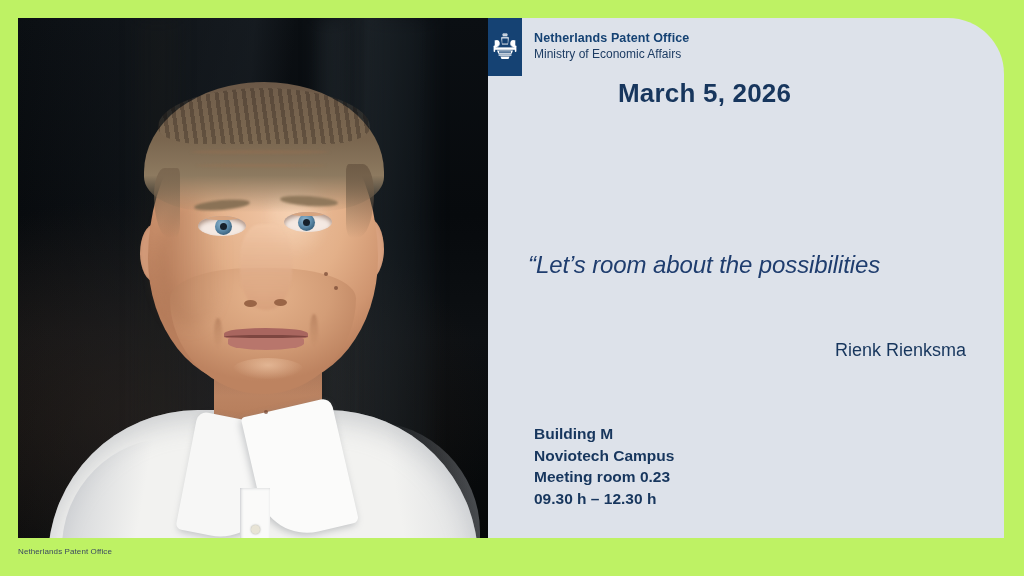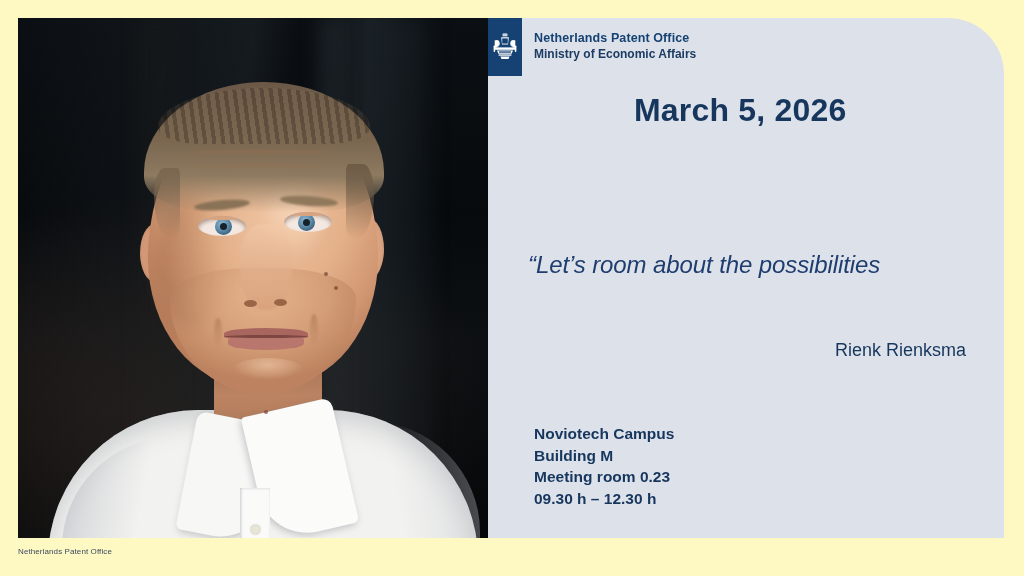--- a/index.html
+++ b/index.html
@@ -1,19 +1,19 @@
 <!DOCTYPE html>
 <html><head>
 <meta charset="utf-8">
 <style>
   html,body{margin:0;padding:0;background:#ffffff;}
   body{width:1024px;height:576px;overflow:hidden;
        font-family:"Liberation Sans", sans-serif;}
 
-  .slide{position:relative;width:1024px;height:576px;background:#fef9c3;}
+  .slide{position:relative;width:1024px;height:576px;background:#bef264;}
 
   
   .panel{
     position:absolute;left:478px;top:18px;width:526px;height:520px;
     background:#dde2ea;
     border-top-right-radius:56px;
   }
 
   
   .photo{
@@ -184,26 +184,26 @@
   .m3{left:246px;top:392px;}
 
   
   .logo-block{
     position:absolute;left:488px;top:18px;width:34px;height:58px;
     background:#154273;
   }
   .coat{position:absolute;left:50%;top:50%;transform:translate(-50%,-50%);}
   .logo-text{position:absolute;left:534px;top:30px;color:#154273;}
   .logo-l1{font-size:12.5px;font-weight:bold;letter-spacing:.1px;line-height:16px;}
-  .logo-l2{font-size:12px;font-weight:700;line-height:16px;color:#1d3c63;}
+  .logo-l2{font-size:12px;font-weight:400;line-height:16px;color:#1d3c63;}
 
   
   .date{
-    position:absolute;left:618px;top:92px;
-    font-size:32px;font-weight:bold;color:#17365d;letter-spacing:.2px;margin-left:16px;
+    position:absolute;left:618px;top:78px;
+    font-size:26px;font-weight:bold;color:#17365d;letter-spacing:.2px;
   }
   .title{
     position:absolute;left:529px;top:124px;width:460px;
     font-size:41px;font-weight:bold;color:#9c7a12;line-height:49px;letter-spacing:-.2px;
   }
   .quote{
     position:absolute;left:528px;top:246px;width:430px;
     font-size:24px;font-style:italic;color:#1f3d6e;line-height:38px;letter-spacing:-.1px;
   }
   .speaker{
@@ -324,20 +324,20 @@
 
   <div class="quote">
     <div>“Let’s room about the possibilities</div>
   </div>
 
   <div class="speaker">
     <div class="sp-name">Rienk Rienksma</div>
   </div>
 
   <div class="venue">
+    <div>Building M</div>
     <div>Noviotech Campus</div>
-    <div>Building M</div>
     <div>Meeting room 0.23</div>
     <div>09.30 h – 12.30 h</div>
   </div>
 
   <div class="footer">Netherlands Patent Office</div>
 </div>
 
 </body></html>

